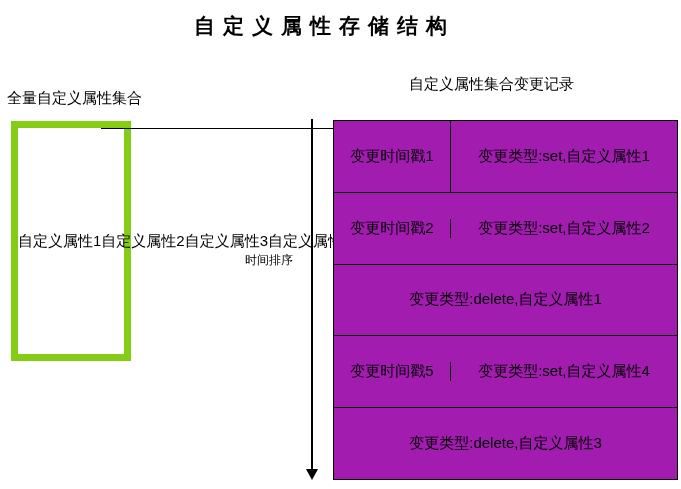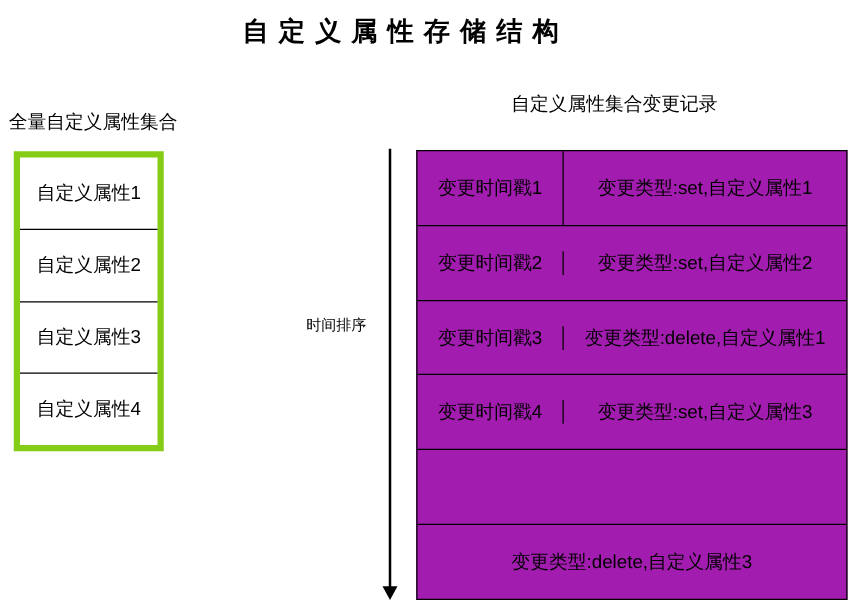--- a/index.html
+++ b/index.html
@@ -31,23 +31,22 @@
     white-space: nowrap;
   }
   .left-header { left: 7px; top: 89px; }
   .right-header { left: 409px; top: 75px; }
 
   
   .left-table {
     position: absolute;
     left: 11px; top: 121px;
     width: 120px; height: 240px;
-    border: 5px solid #84cc16;
+    border: 7px solid #84cc16;
     display: flex;
-    flex-direction: column;
     background: #fff;
   }
   .left-table .lrow {
     flex: 1;
     display: flex;
     align-items: center;
     justify-content: center;
     font-size: 15px;
     white-space: nowrap;
   }
@@ -129,27 +128,24 @@
   <div class="right-table">
     <div class="rrow">
       <div class="cell c1">变更时间戳1</div>
       <div class="cell c2">变更类型:set,自定义属性1</div>
     </div>
     <div class="rrow">
       <div class="cell c1">变更时间戳2</div>
       <div class="cell c2">变更类型:set,自定义属性2</div>
     </div>
     <div class="rrow">
-      <div class="cell c1">变更时间戳3</div>
       <div class="cell c2">变更类型:delete,自定义属性1</div>
     </div>
     <div class="rrow">
-      <div class="cell c1">变更时间戳4</div>
-      <div class="cell c2">变更类型:set,自定义属性3</div>
-    </div>
-    <div class="rrow">
+      <div class="cell c1">变更时间戳5</div>
+      <div class="cell c2">变更类型:set,自定义属性4</div>
     </div>
     <div class="rrow">
       <div class="cell c2">变更类型:delete,自定义属性3</div>
     </div>
   </div>
 
 </div>
 
 </body></html>

